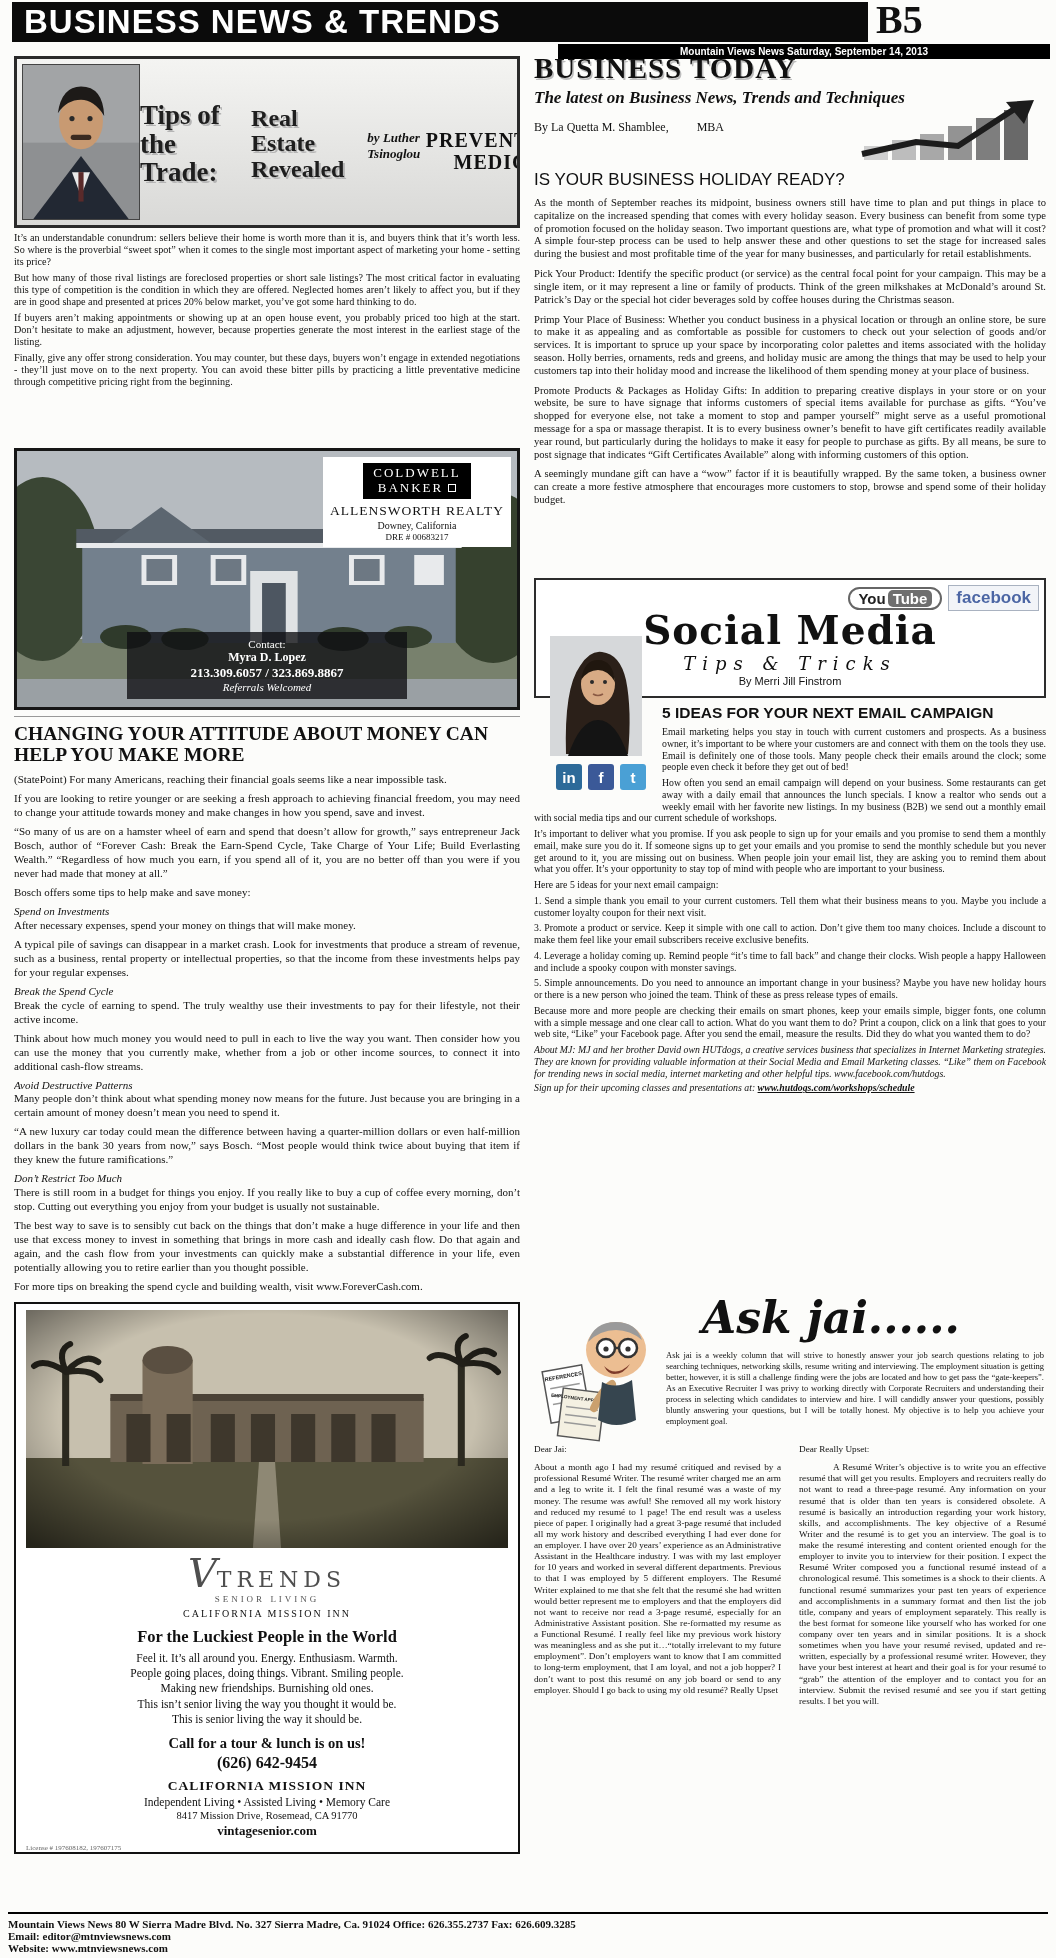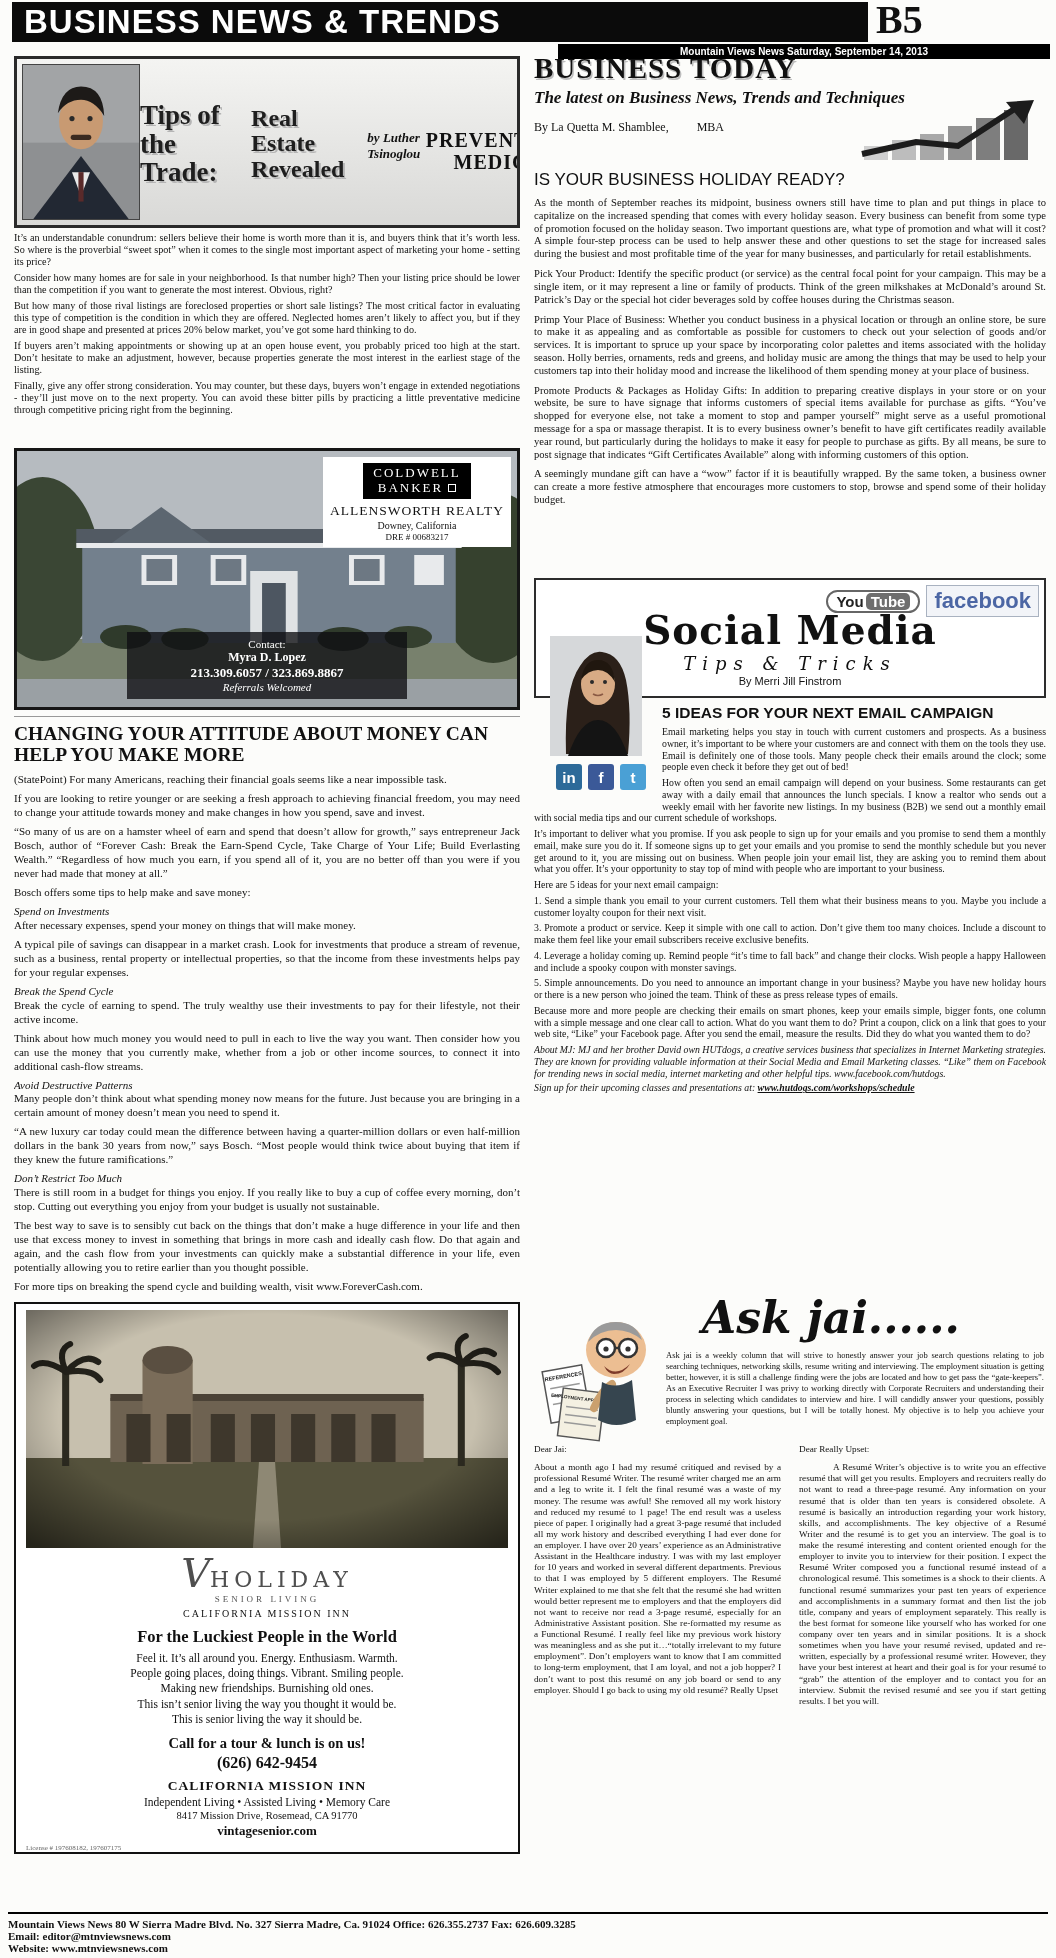--- a/index.html
+++ b/index.html
@@ -91,21 +91,21 @@
   .holiday-body { font-size:10.6px; line-height:1.21; text-align:justify; }
   .holiday-body p { margin-bottom:7px; }
 
   
   .social-box { position:relative; height:120px; border:2px solid #2c2c2c; background:#fff; margin-bottom:2px; overflow:visible; z-index:2; }
   .sm-logos { position:absolute; top:5px; right:5px; display:flex; gap:6px; align-items:center; }
   .yt-badge { border:2.5px solid #666; border-radius:12px; padding:1px 8px; font-family:"Liberation Sans", sans-serif;
               font-weight:700; font-size:15px; color:#222; background:#fff; }
   .yt-tube { background:#6e6e6e; color:#fff; border-radius:5px; padding:0 5px; margin-left:2px; }
   .fb-badge { border:1px solid #a9b2c0; padding:2px 7px; font-family:"Liberation Sans", sans-serif; font-weight:700;
-              font-size:22px; color:#4c66a4; background:#f2f4f8; }
+              font-size:17px; color:#4c66a4; background:#f2f4f8; }
   .sm-title { text-align:center; font-family:"DejaVu Serif", serif; font-weight:700; font-size:39px; letter-spacing:1px; margin-top:27px; }
   .sm-sub { text-align:center; font-family:"DejaVu Serif", serif; font-style:italic; font-size:18px; letter-spacing:7px; }
   .sm-by { text-align:center; font-family:"Liberation Sans", sans-serif; font-size:11px; margin-top:1px; }
   .woman-photo { position:absolute; left:14px; top:56px; width:92px; height:120px; z-index:5; }
   .social-icons { position:absolute; left:20px; top:184px; display:flex; gap:6px; z-index:5; }
   .icon-sq { width:26px; height:26px; color:#fff; font-family:"Liberation Sans", sans-serif; font-weight:700;
              font-size:15px; display:flex; align-items:center; justify-content:center; border-radius:3px; }
   .icon-li { background:#2d6a99; }
   .icon-fb { background:#3b5998; }
   .icon-tw { background:#4aa0d5; }
@@ -166,21 +166,20 @@
       <div class="tips-right">
         <div class="tips-title1">Tips of the Trade:</div>
         <div class="tips-title2">Real Estate Revealed</div>
         <div class="tips-by">by Luther Tsinoglou</div>
         <div class="tips-head">PREVENTATIVE MEDICINE</div>
       </div>
     </section>
 
     <section class="tips-article">
         <p>It’s an understandable conundrum: sellers believe their home is worth more than it is, and buyers think that it’s worth less.  So where is the proverbial “sweet spot” when it comes to the single most important aspect of marketing your home - setting its price?</p>
-        <p>Consider how many homes are for sale in your neighborhood.  Is that number high?  Then your listing price should be lower than the competition if you want to generate the most interest.  Obvious, right?</p>
         <p>But how many of those rival listings are foreclosed properties or short sale listings?  The most critical factor in evaluating this type of competition is the condition in which they are offered.  Neglected homes aren’t likely to affect you, but if they are in good shape and presented at prices 20% below market, you’ve got some hard thinking to do.</p>
         <p>If buyers aren’t making appointments or showing up at an open house event, you probably priced too high at the start.  Don’t hesitate to make an adjustment, however, because properties generate the most interest in the earliest stage of the listing.</p>
         <p>Finally, give any offer strong consideration.  You may counter, but these days, buyers won’t engage in extended negotiations - they’ll just move on to the next property. You can avoid these bitter pills by practicing a little preventative medicine through competitive pricing right from the beginning.</p>
       </section>
 
     <section class="coldwell-ad">
       <svg class="photo" viewBox="0 0 506 256" preserveAspectRatio="none">
         <rect width="506" height="256" fill="#b6bbc0"></rect>
         <rect y="188" width="506" height="42" fill="#78816d"></rect>
         <rect y="228" width="506" height="28" fill="#9aa0a4"></rect>
@@ -263,21 +262,21 @@
         <rect x="304" y="104" width="24" height="48" fill="#3e372c"></rect>
         <rect x="344" y="104" width="24" height="48" fill="#3e372c"></rect>
         <polygon points="226,238 254,238 248,152 232,152" fill="#8e8874"></polygon>
         <rect x="36" y="60" width="7" height="96" fill="#2c2a20"></rect>
         <path d="M40 62 Q18 48 8 56 M40 62 Q30 40 44 34 M40 62 Q58 42 72 52 M40 62 Q66 58 74 70" stroke="#23211a" stroke-width="6" fill="none" stroke-linecap="round"></path>
         <rect x="430" y="52" width="7" height="104" fill="#2c2a20"></rect>
         <path d="M434 54 Q412 40 402 48 M434 54 Q424 32 438 26 M434 54 Q452 34 466 44 M434 54 Q460 50 470 62" stroke="#23211a" stroke-width="6" fill="none" stroke-linecap="round"></path>
         <rect width="480" height="238" fill="url(#vg)"></rect>
       </svg>
       <div class="v-logo">
-        <span class="v-big">V</span><span class="v-rest">HOLIDAY</span>
+        <span class="v-big">V</span><span class="v-rest">TRENDS</span>
       </div>
       <div class="v-sub">SENIOR LIVING</div>
       <div class="v-inn">CALIFORNIA MISSION INN</div>
       <div class="v-head">For the Luckiest People in the World</div>
       <div class="v-body">
           <div>Feel it. It’s all around you. Energy. Enthusiasm. Warmth.</div>
           <div>People going places, doing things. Vibrant. Smiling people.</div>
           <div>Making new friendships. Burnishing old ones.</div>
           <div>This isn’t senior living the way you thought it would be.</div>
           <div>This is senior living the way it should be.</div>

